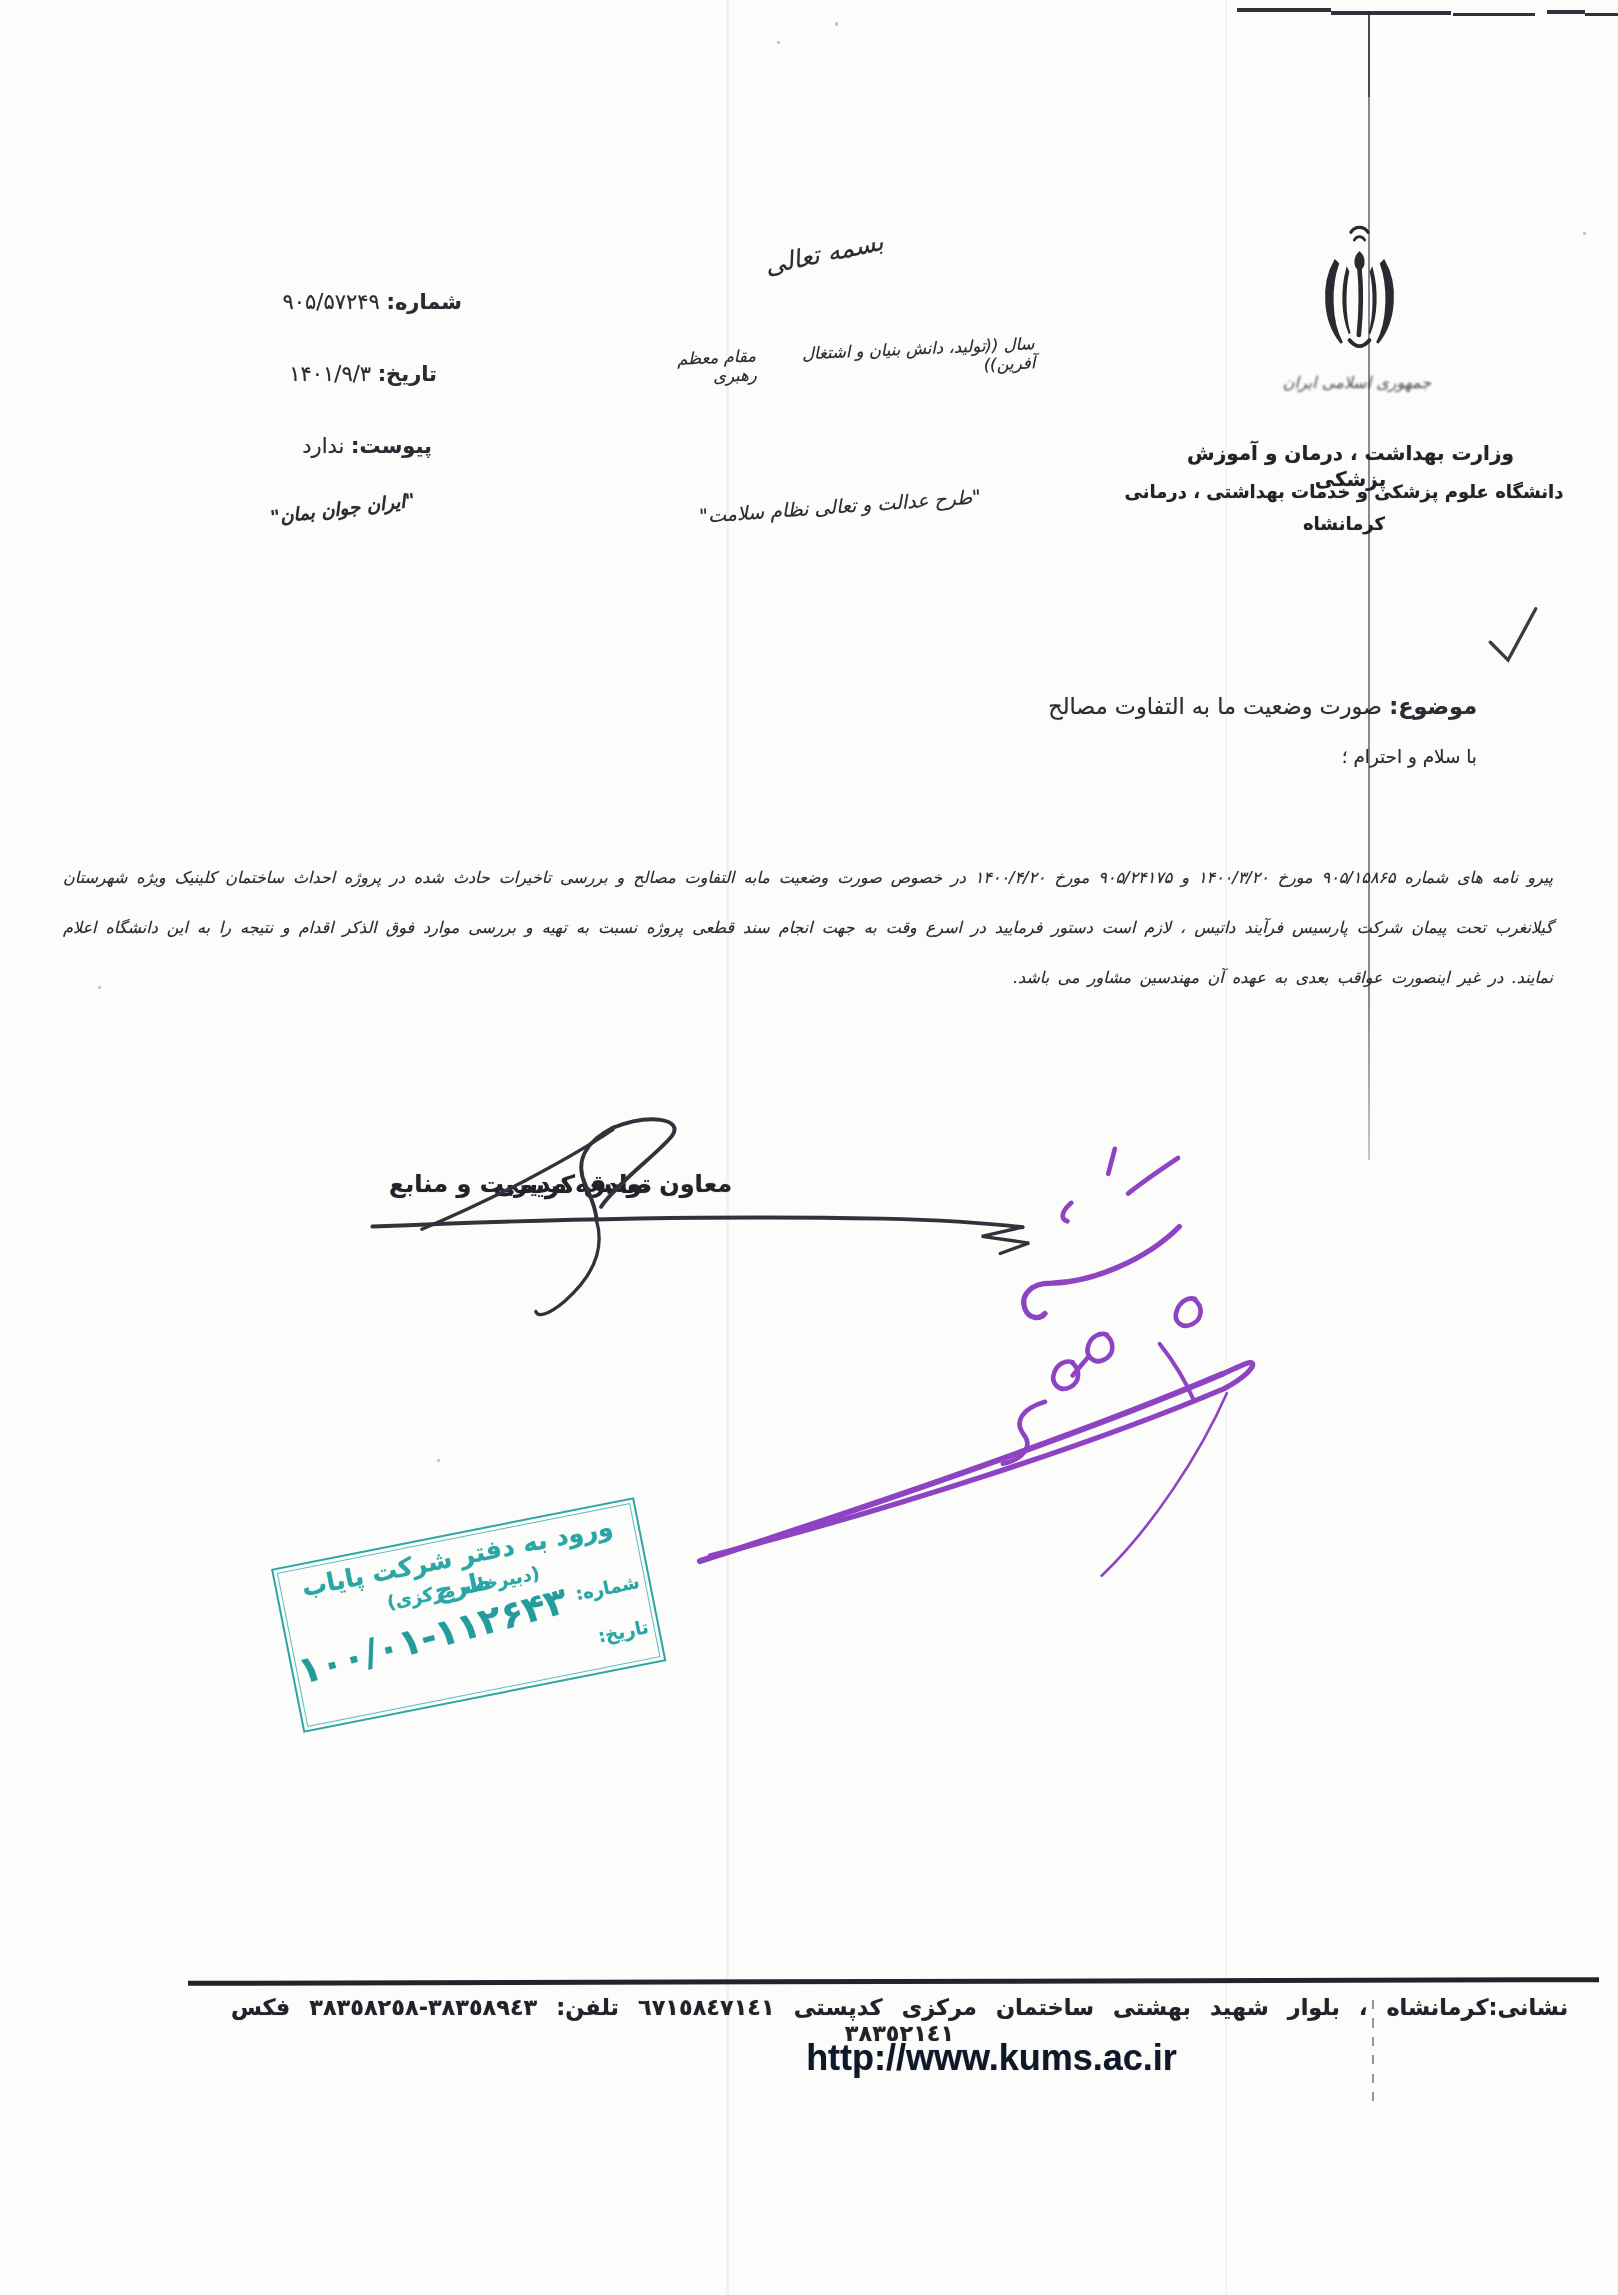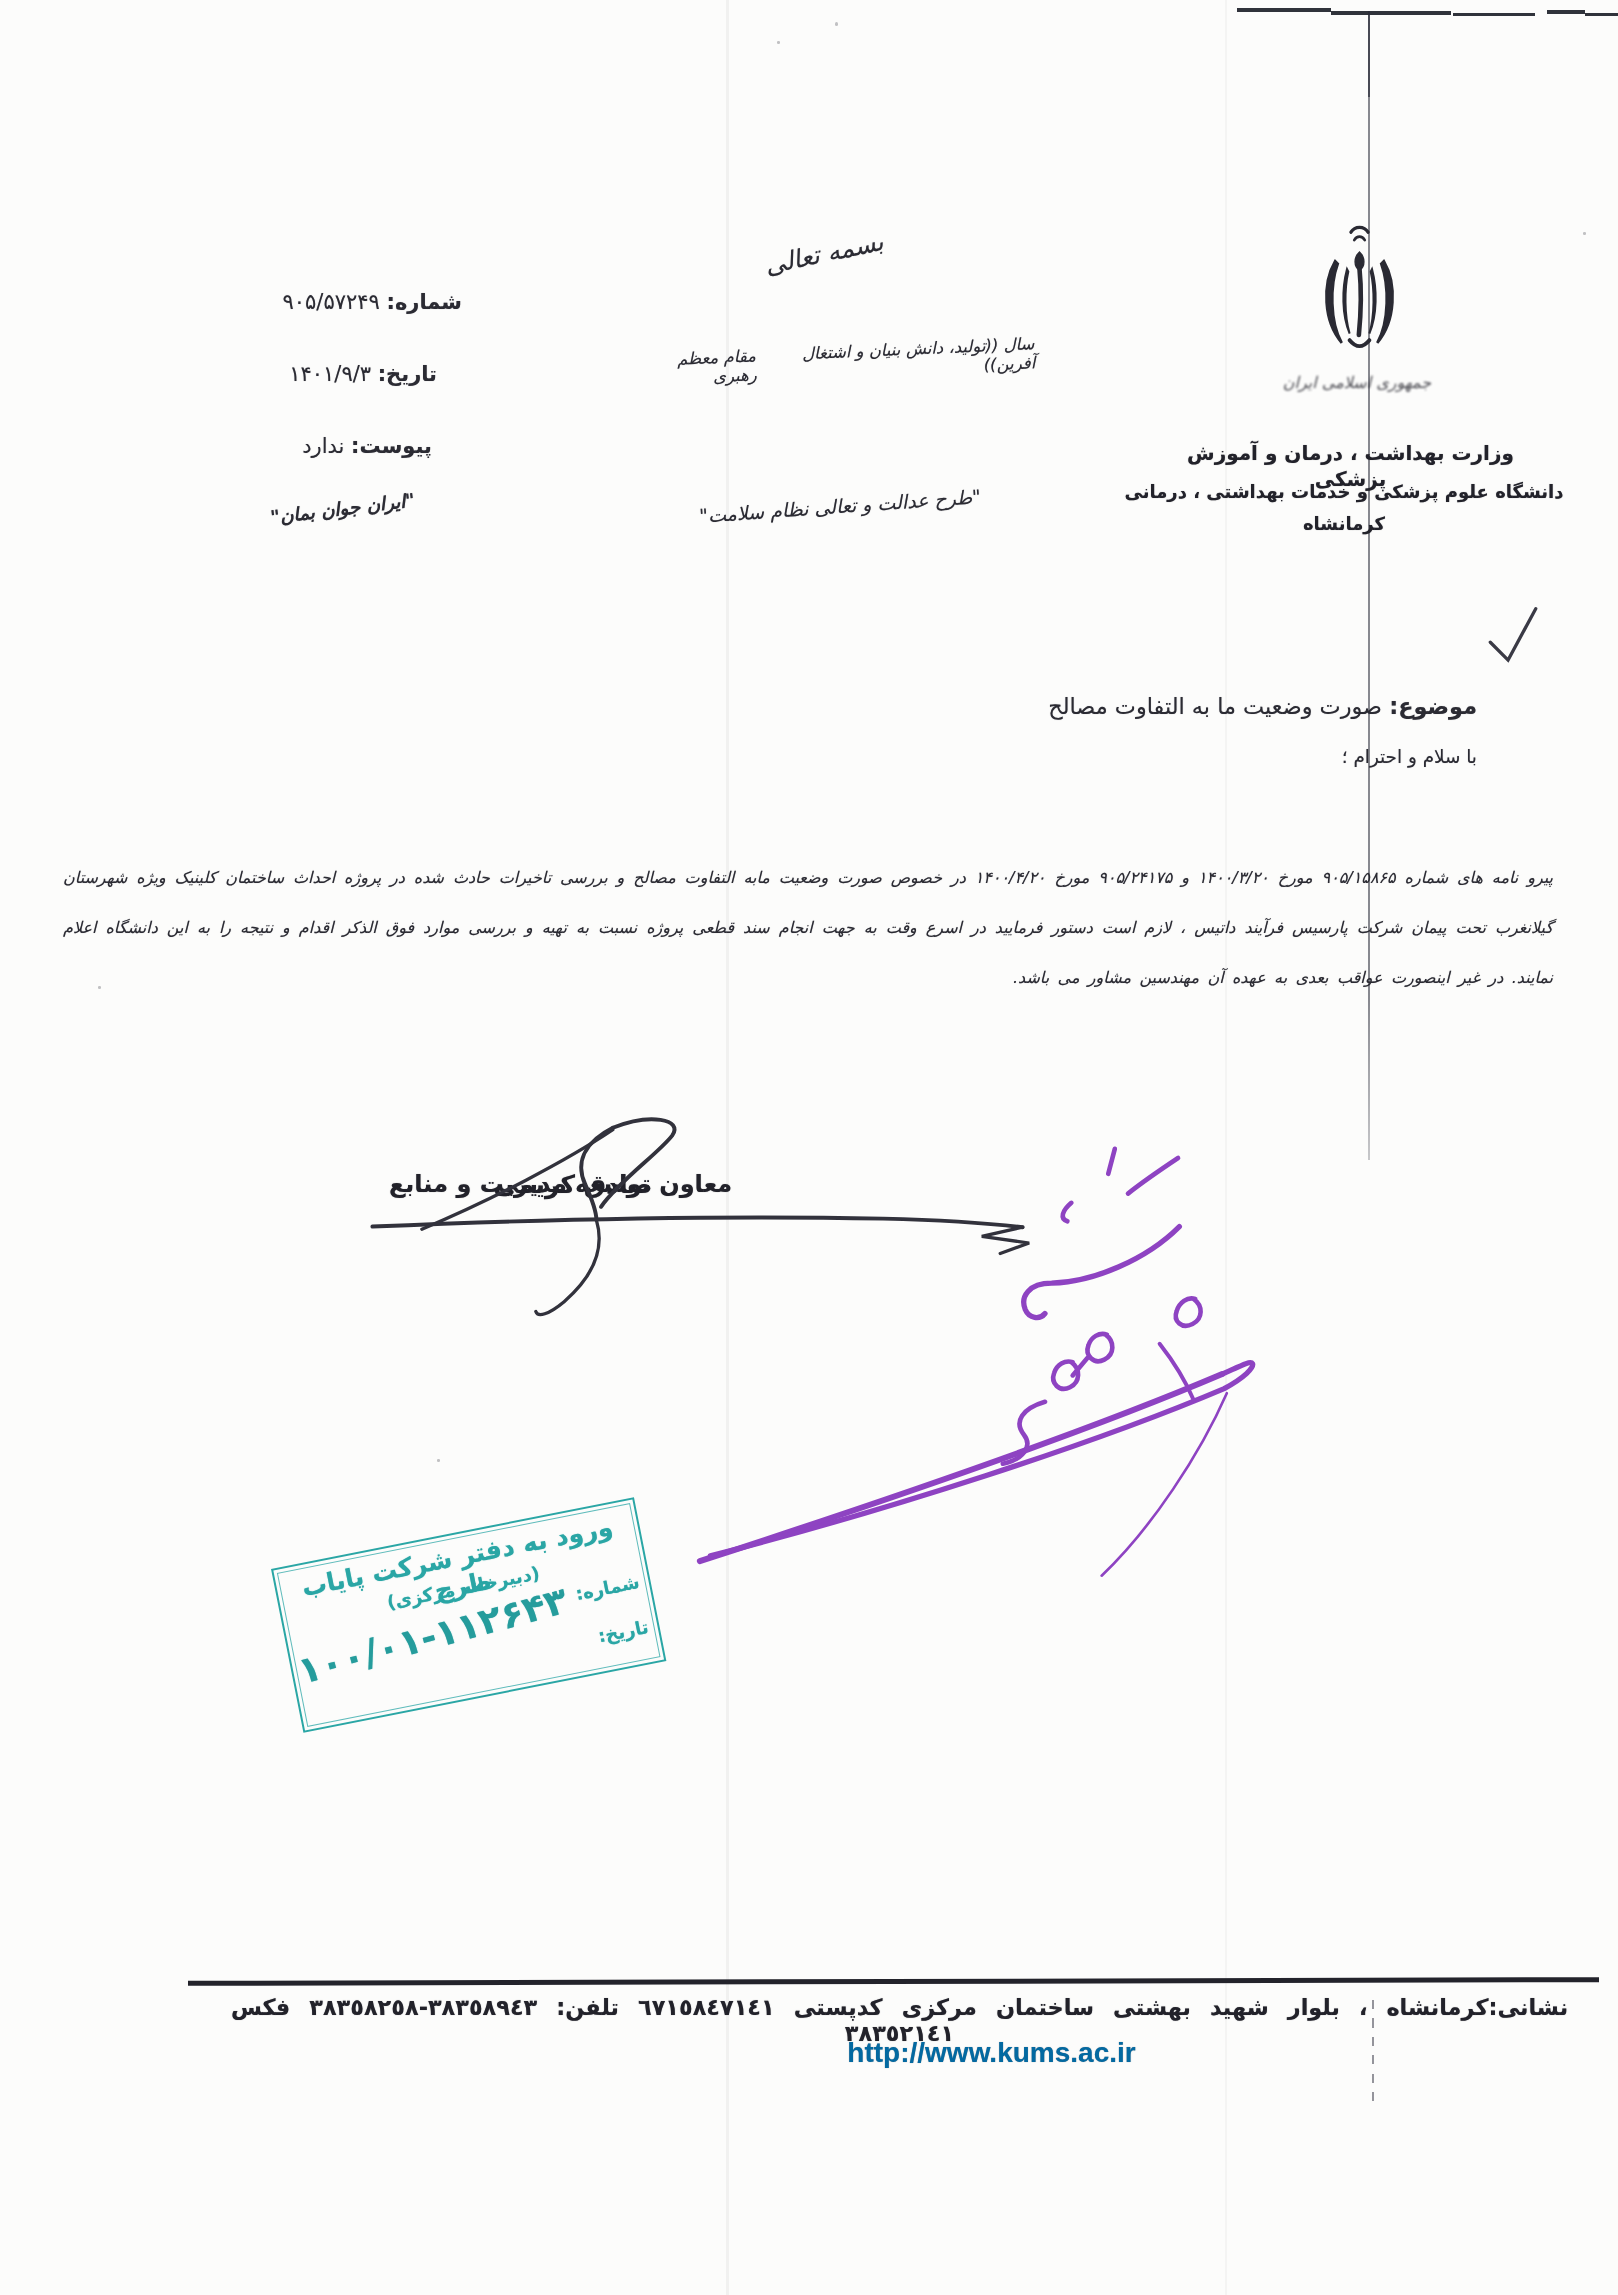--- a/index.html
+++ b/index.html
@@ -55,22 +55,22 @@
   }
   .stamp::after{content:'';position:absolute;inset:2.6px;border:1.3px solid rgba(42,166,165,.75);pointer-events:none;}
   .stamp-line1{position:absolute;top:8px;left:0;width:100%;font-size:25px;font-weight:bold;}
   .stamp-line2{position:absolute;top:43px;left:0;width:100%;font-size:18px;font-weight:bold;}
   .stamp-lbl{position:absolute;right:9.2px;font-size:18px;font-weight:bold;}
   .stamp-num{position:absolute;left:5.3px;top:74px;width:264px;font-size:37px;font-weight:bold;
     letter-spacing:2px;transform:rotate(-4deg);color:#259c9c;}
   
   .footer-rule{position:absolute;left:188px;top:1979px;width:1411px;height:4.6px;background:#23232b;transform:rotate(-.15deg);}
   .footer-address{left:198px;top:1994px;width:1403px;font-size:22.4px;word-spacing:11.2px;}
-  .footer-url{left:794px;top:2037px;width:395px;font-size:28px;font-weight:bold;
-    font-family:"Liberation Sans","DejaVu Sans",sans-serif;color:#0369a1;text-shadow:0 0 0.9px rgba(38,38,46,.5);}
+  .footer-url{left:794px;top:2037px;width:395px;font-size:36px;font-weight:bold;
+    font-family:"Liberation Sans","DejaVu Sans",sans-serif;color:#0f172a;text-shadow:0 0 0.9px rgba(38,38,46,.5);}
   svg.overlay{position:absolute;left:0;top:0;pointer-events:none;}
   .blur-light{filter:blur(0.4px);}
 </style>
 </head>
 <body>
 
 <div class="page">
 
   <div>
     <div class="edge-seg" style="left:1237px;top:8px;width:94px;height:4px;"></div>

